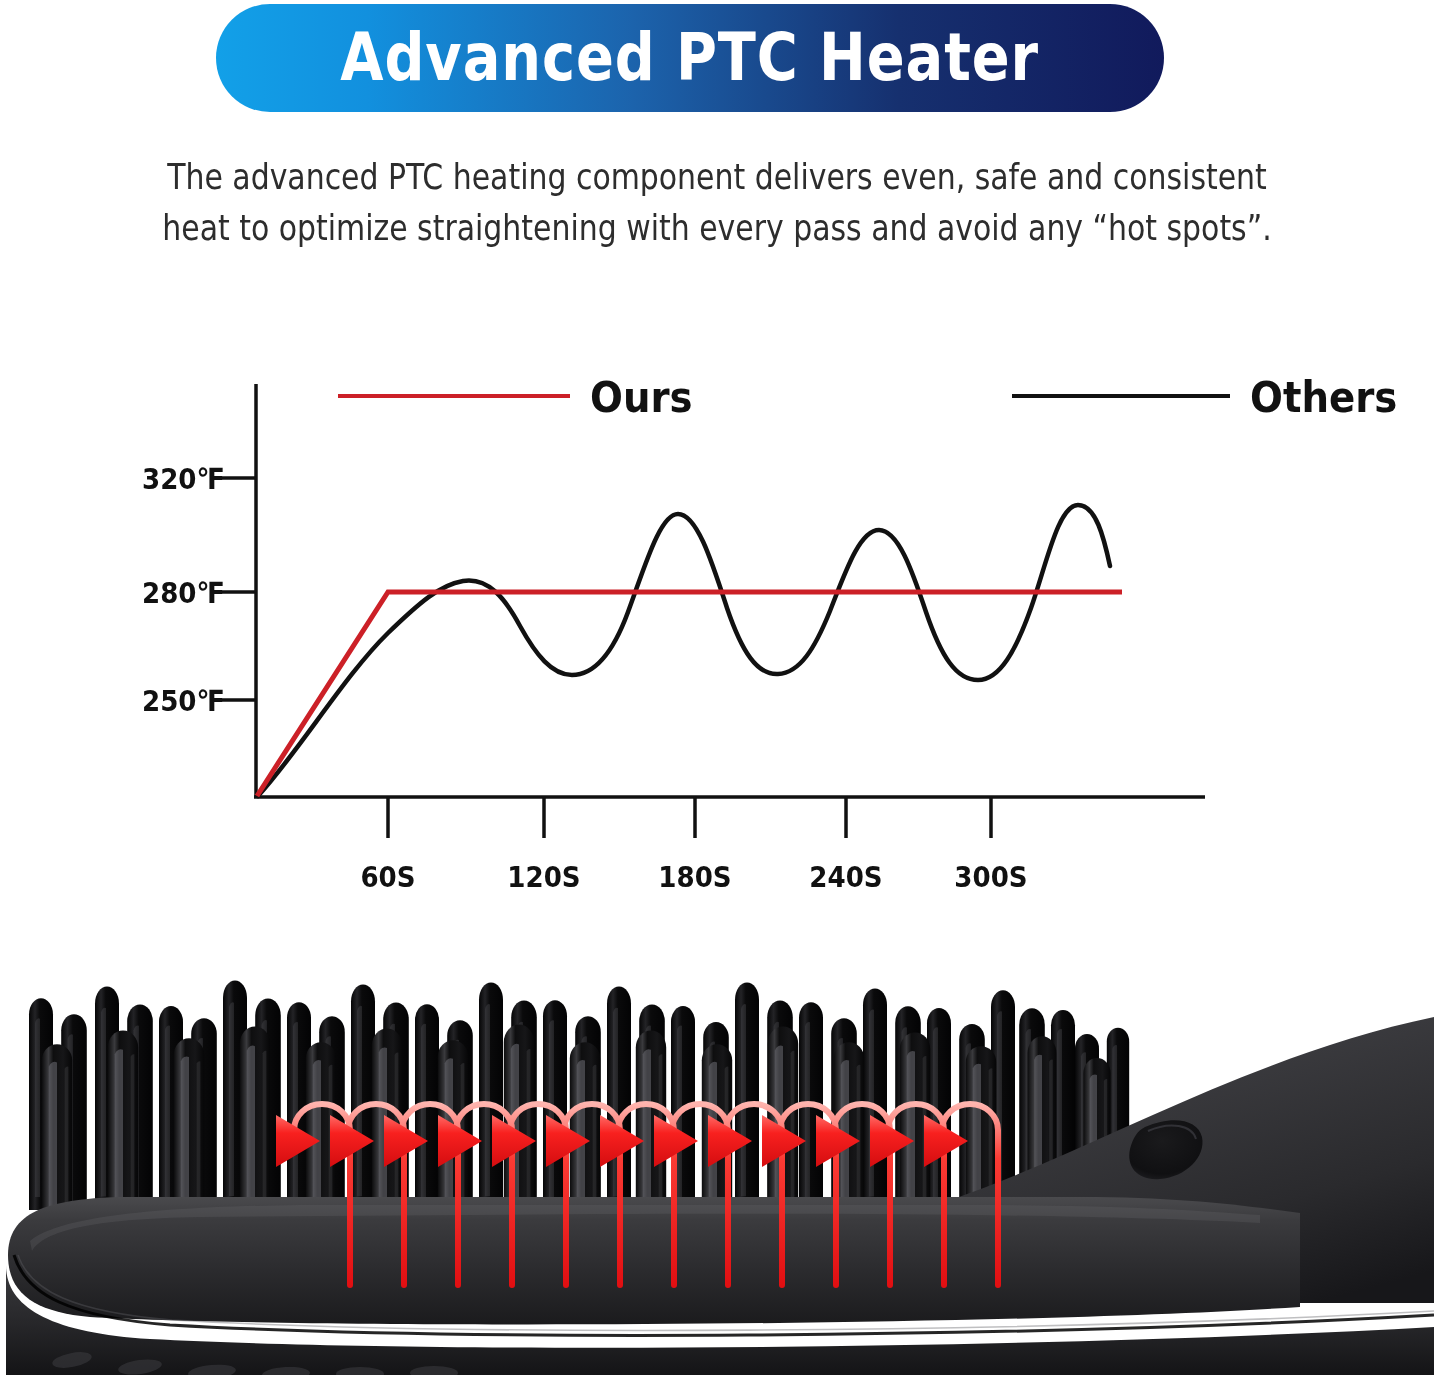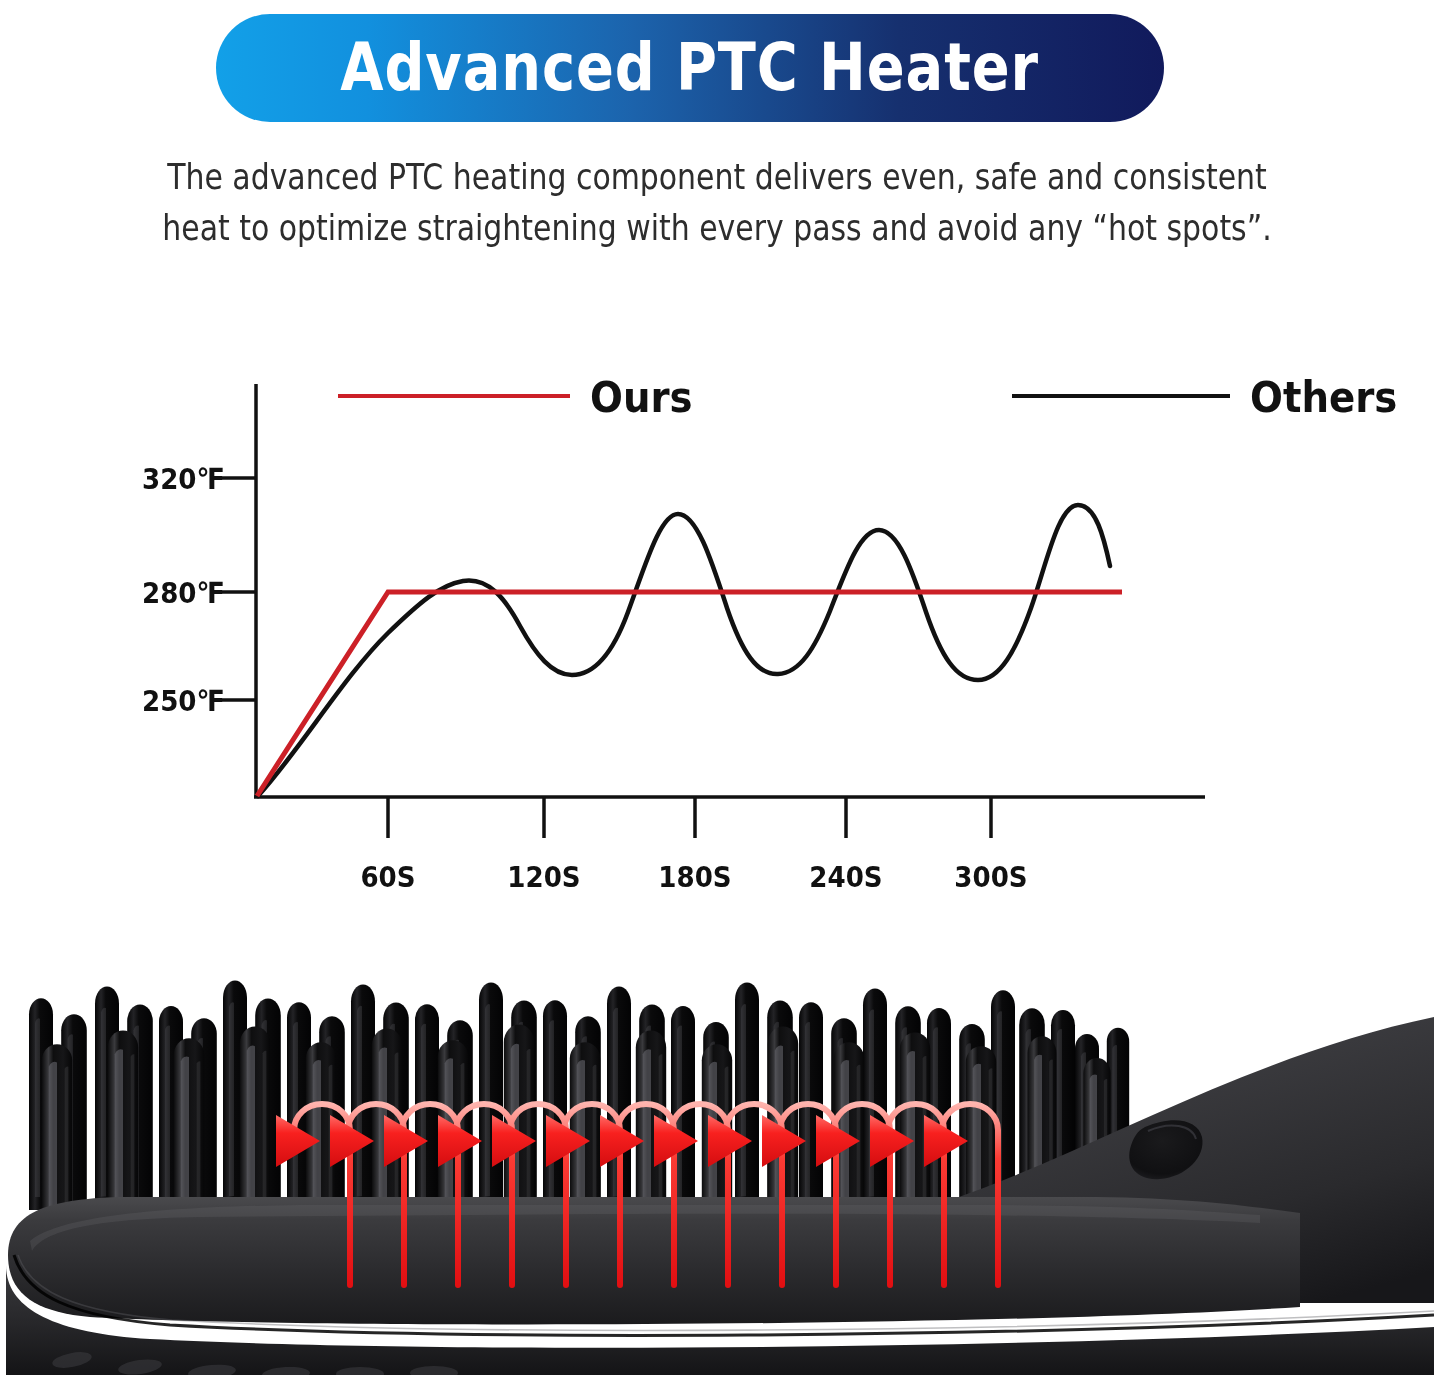--- a/index.html
+++ b/index.html
@@ -4,21 +4,21 @@
 <style>
   html,body{margin:0;padding:0;background:#ffffff;}
   body{
     width:1434px;height:1375px;position:relative;overflow:hidden;
     font-family:"Liberation Sans", sans-serif;
     -webkit-font-smoothing:antialiased;
   }
 
   
   #title-banner{
-    position:absolute;left:216px;top:14px;width:948px;height:108px;
+    position:absolute;left:216px;top:4px;width:948px;height:108px;
     border-radius:54px;
     background:linear-gradient(90deg,#12A0E8 0%,#1290DE 16%,#1C63AC 44%,#16306F 72%,#111A5C 100%);
     display:flex;align-items:center;justify-content:center;
   }
   #title-banner .title-text{
     color:#ffffff;
     font-family:"DejaVu Sans Condensed","Liberation Sans Narrow","Liberation Sans",sans-serif;
     font-weight:bold;
     font-size:66px;
     letter-spacing:1px;

